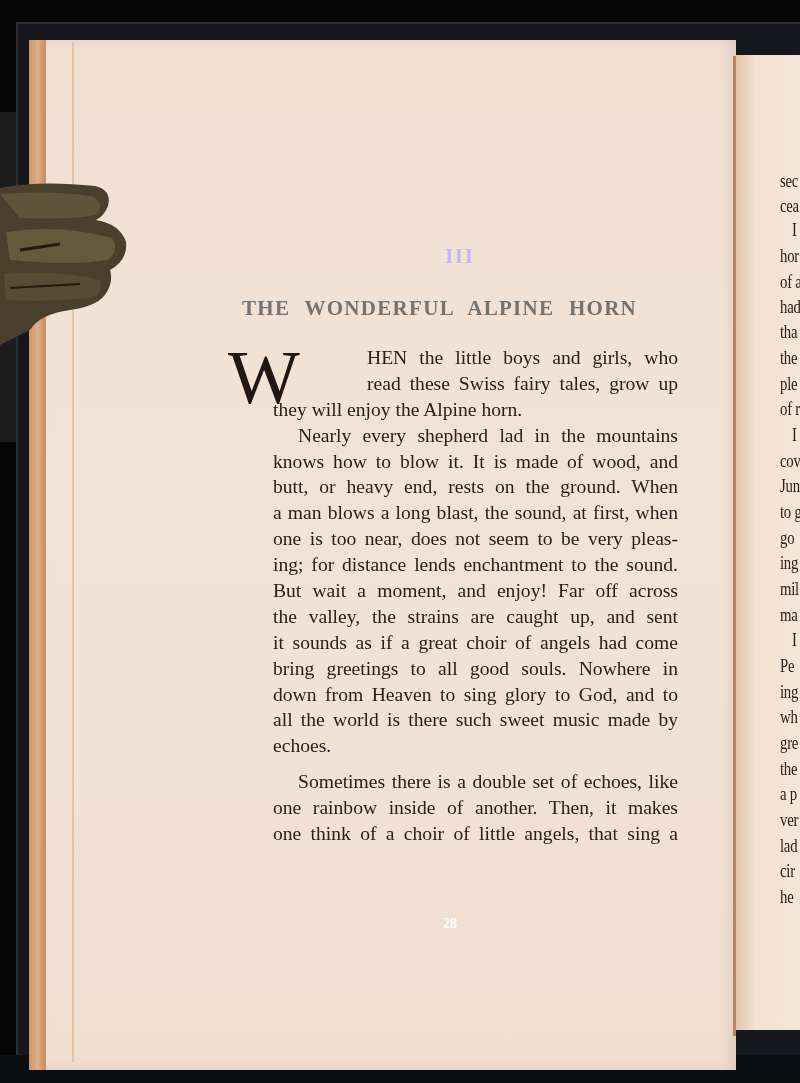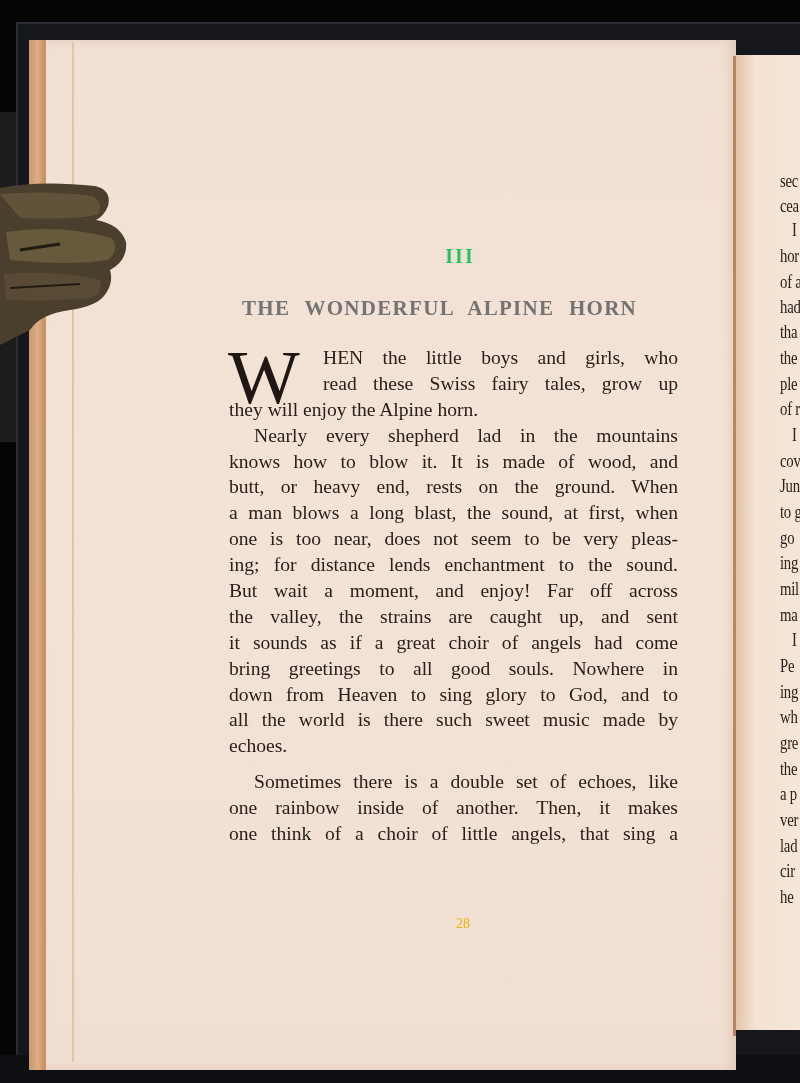--- a/index.html
+++ b/index.html
@@ -54,45 +54,45 @@
     .clamp {
       position: absolute; left: 0; top: 180px; width: 128px; height: 165px;
     }
     .clamp-bar {
       position: absolute; left: 0; top: 112px; width: 16px; height: 330px;
       background: #1c1c1c;
     }
     
     .chapter-num {
       position: absolute; left: 230px; top: 245px; width: 460px;
-      text-align: center; font-size: 20px; font-weight: bold; color: #22c55e;
+      text-align: center; font-size: 20px; font-weight: bold; color: #c4b5fd;
       letter-spacing: 2px;
     }
     .chapter-title {
       position: absolute; left: 242px; top: 296px; width: 448px;
       font-size: 21px; font-weight: bold; color: #737373;
       letter-spacing: 1.3px; word-spacing: 8px; white-space: nowrap;
       text-align: justify;
     }
     .body-text {
       position: absolute; left: 229px; top: 345px; width: 449px;
       font-size: 19.6px; line-height: 25.9px; color: #2a201b;
     }
-    .line { display: block; white-space: nowrap; text-align: justify; text-align-last: justify; height: 25.9px; }
+    .line { display: block; white-space: nowrap; text-align: justify; text-align-last: justify; height: 25.9px; margin-left: 44px; }
     .line.last { text-align-last: left; }
     .line.indent { padding-left: 25px; }
     .line.drop { padding-left: 94px; }
     .dropcap {
       position: absolute; left: -1px; top: -3px;
       font-size: 76px; line-height: 70px; color: #1f1714; font-weight: normal;
     }
     .gap { height: 10px; display: block; }
     .page-number {
-      position: absolute; left: 430px; top: 916px; width: 40px; text-align: right;
-      font-size: 14px; font-weight: normal; color: #eab308;
+      position: absolute; left: 430px; top: 916px; width: 40px; text-align: center;
+      font-size: 14px; font-weight: bold; color: #ffffff;
     }
   </style>
 </head>
 <body>
 
 <div class="cover"></div>
 <div class="cover-bottom"></div>
 <div class="page-edge"></div>
 
 <div class="left-page"></div>

